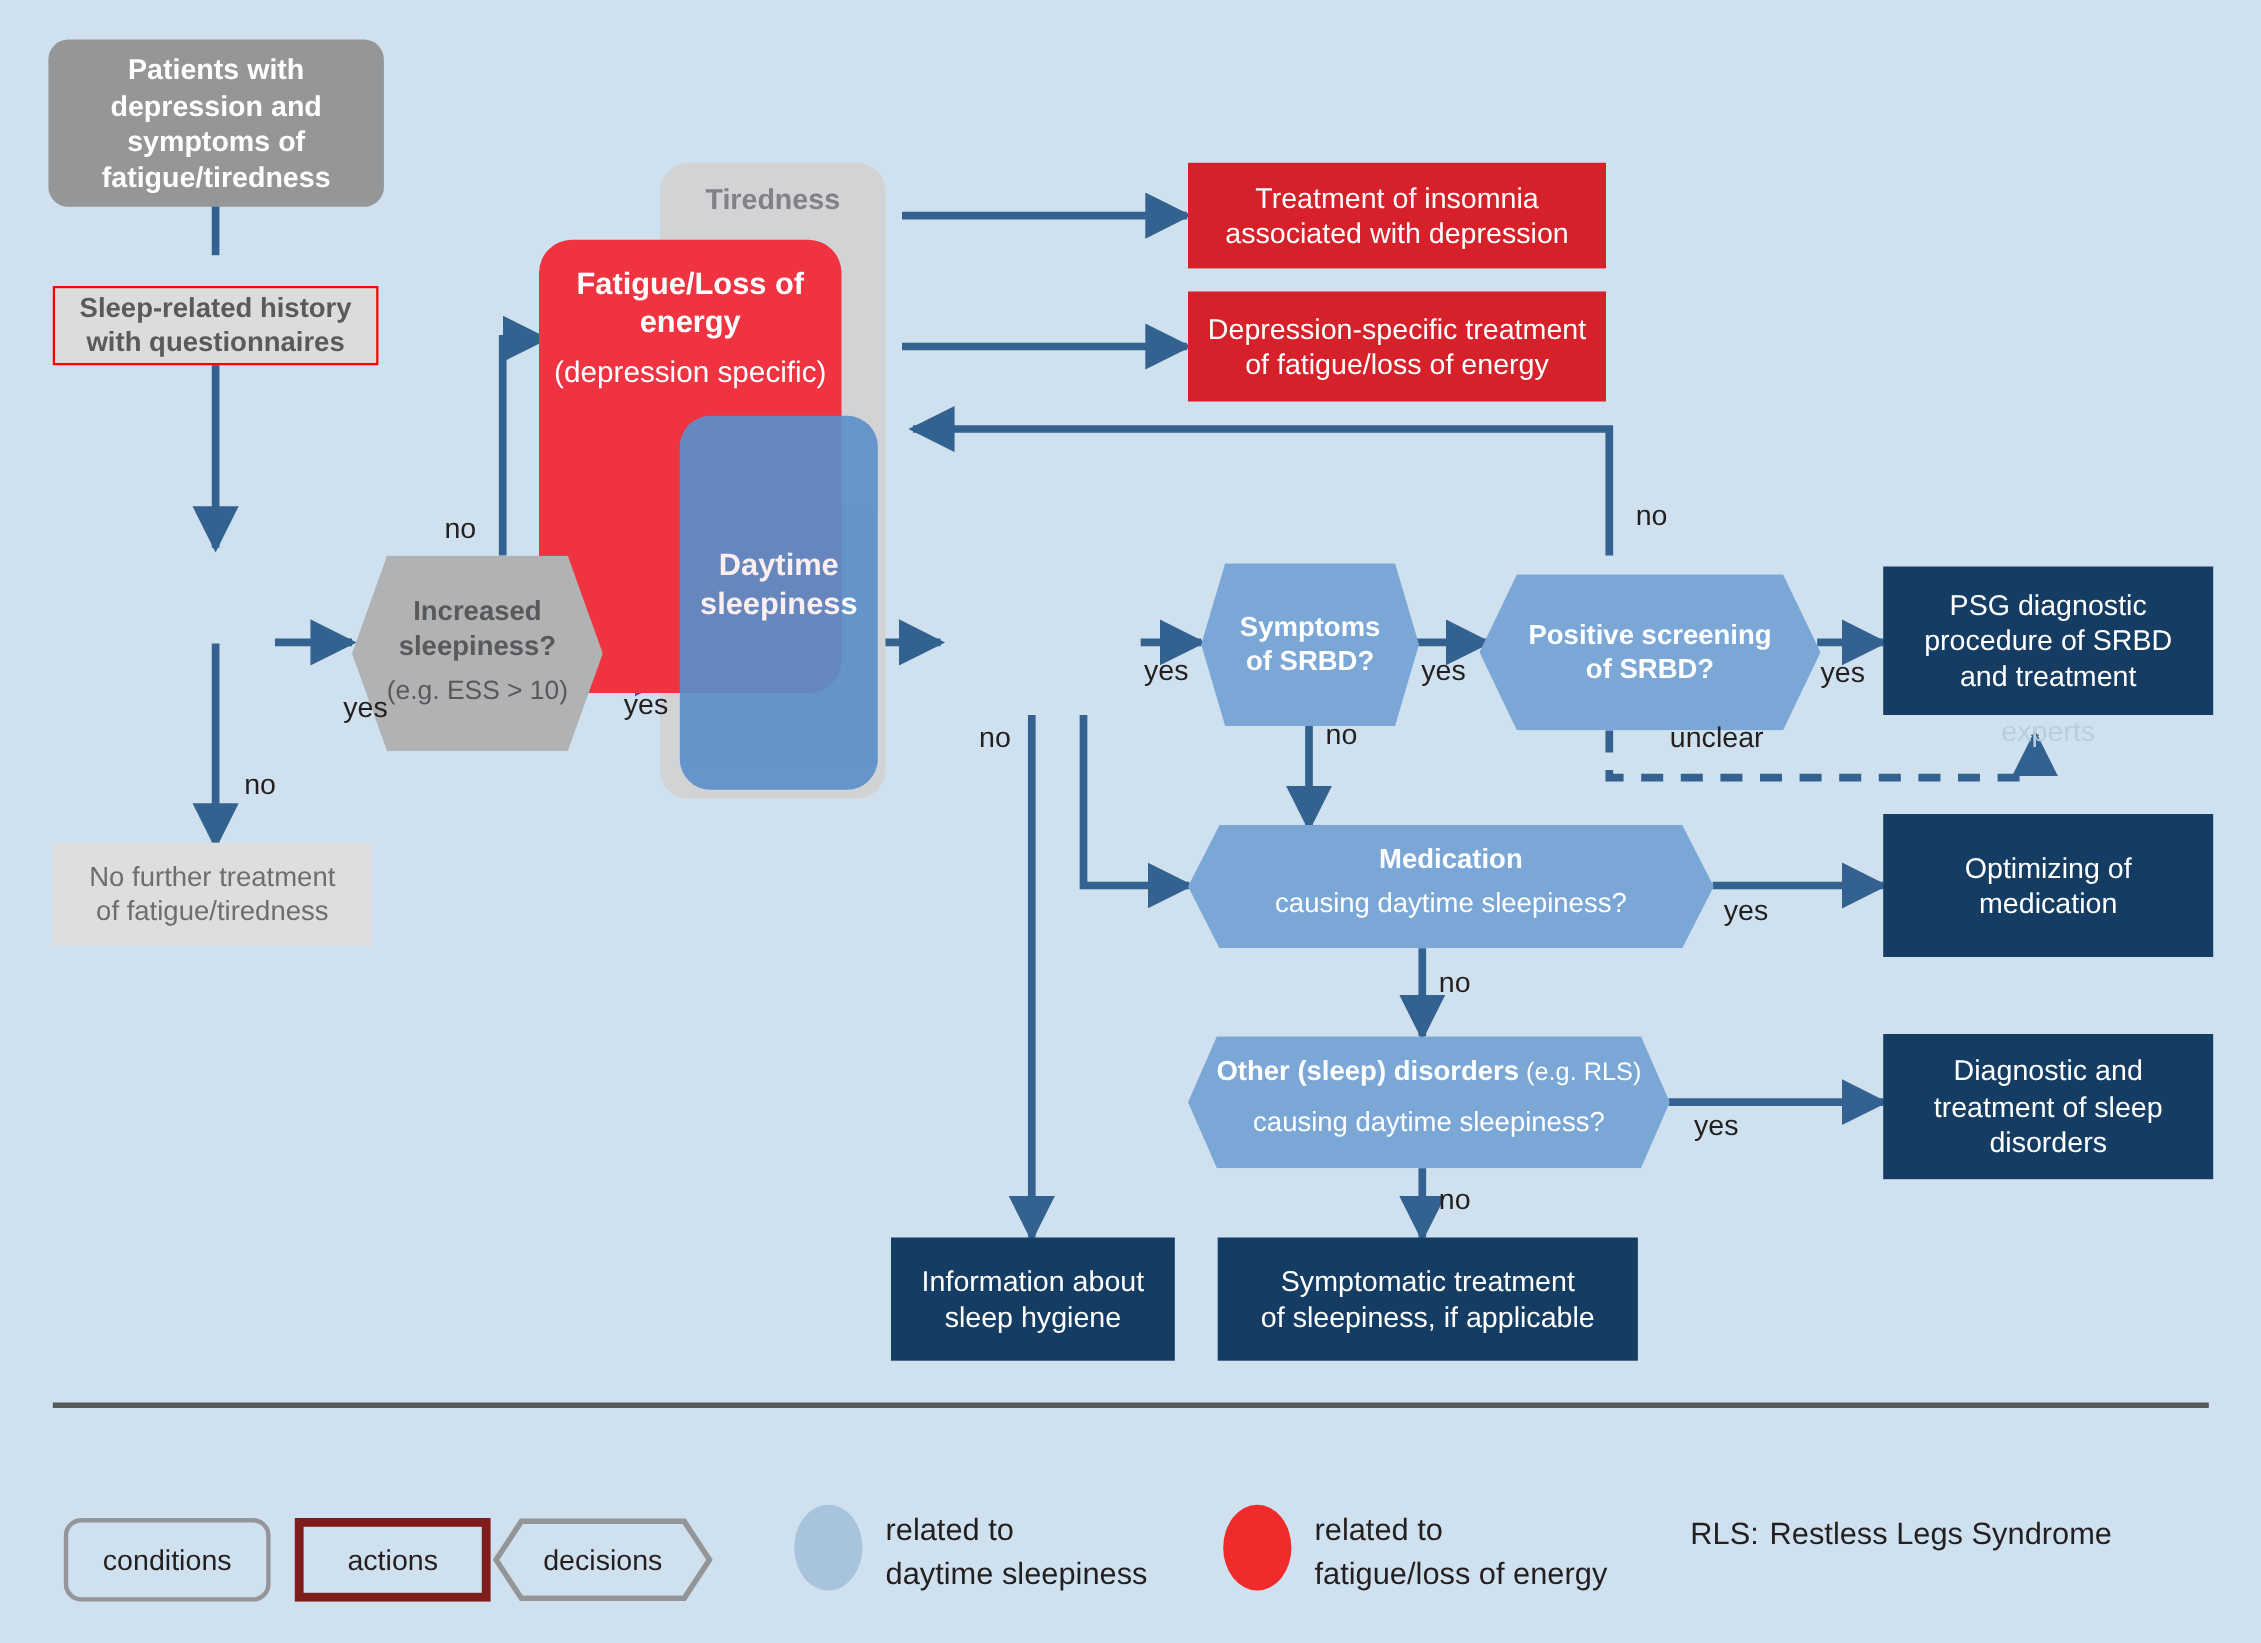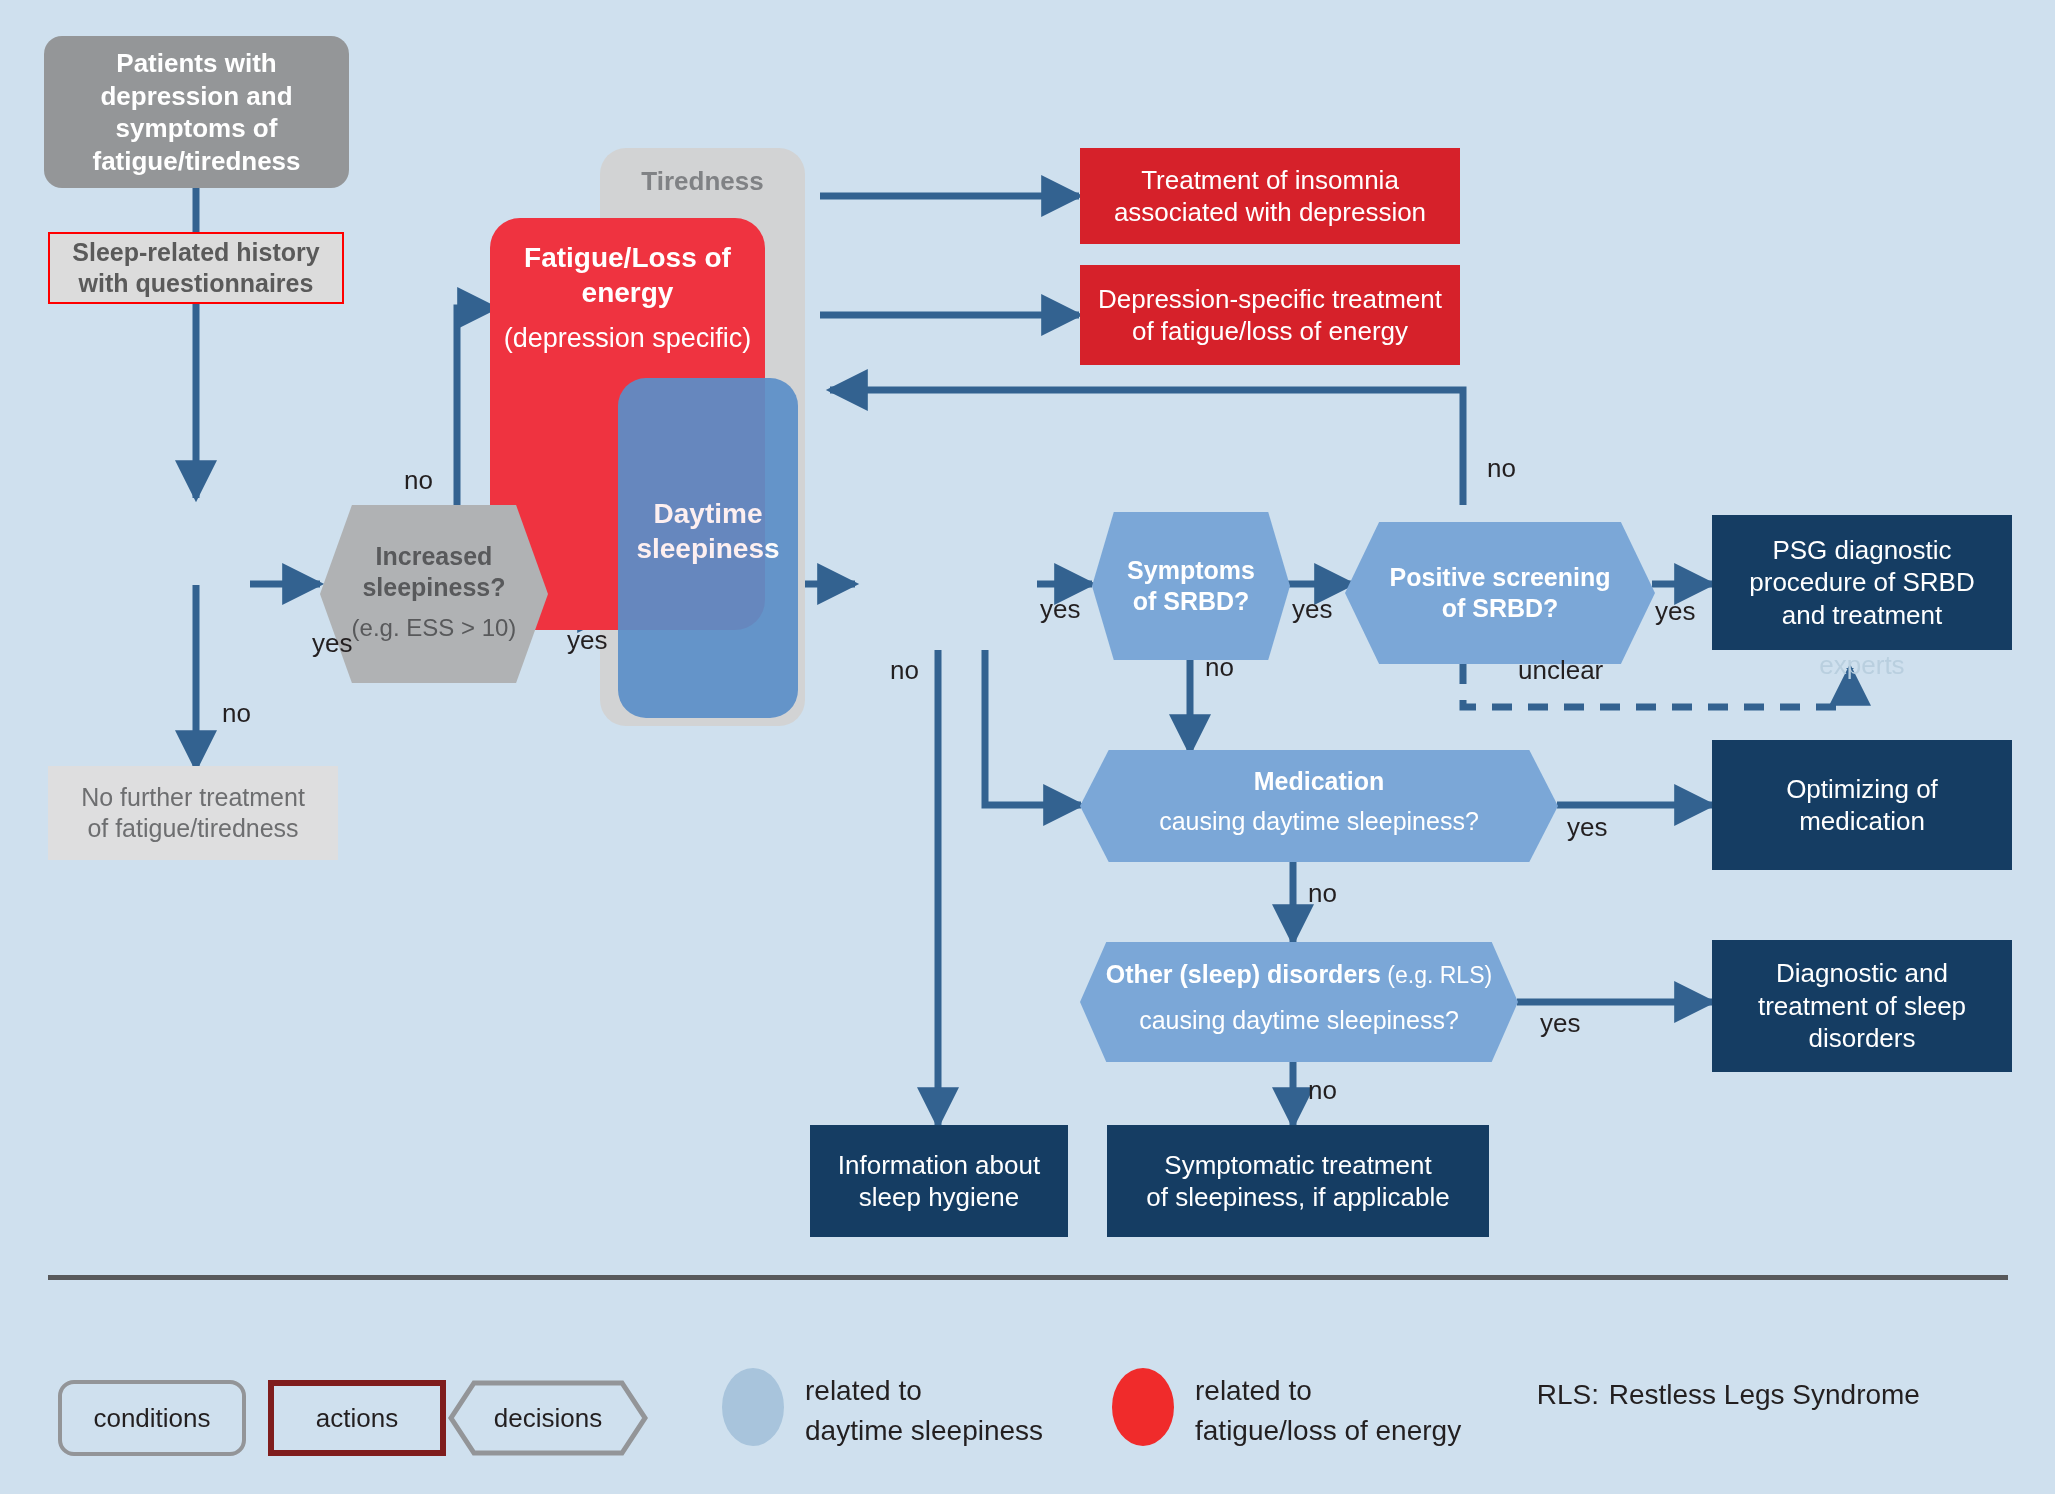--- a/index.html
+++ b/index.html
@@ -19,21 +19,21 @@
     text-align:center;line-height:1.25;
   }
 
   
   .cond-gray{
     background:#949698;color:#ffffff;border-radius:18px;
     font-weight:bold;font-size:26px;
   }
   .action-lightgray{
     background:#dcdcdc;color:#5a5a5a;border:2px solid #ff0000;
-    font-weight:bold;font-size:25px;
+    font-weight:bold;font-size:25px;margin-top:28px;
   }
   .action-plain-gray{
     background:#dededf;color:#6d6e70;font-size:25px;font-weight:normal;
   }
   .hex-gray{
     background:#b0b2b4;color:#58595b;font-weight:bold;font-size:25px;
     clip-path:polygon(14% 0%, 86% 0%, 100% 50%, 86% 100%, 14% 100%, 0% 50%);
   }
   .hex-blue{
     background:#7ba7d7;color:#ffffff;font-weight:bold;font-size:25px;
@@ -69,21 +69,21 @@
     color:#231f20;font-size:26px;white-space:nowrap;
   }
 
   
   .legend-rule{background:#58595b;}
   .legend-cond{
     border:4px solid #939598;border-radius:16px;background:transparent;
     color:#231f20;font-size:26px;
   }
   .legend-action{
-    border:6px solid #7f1d1d;background:transparent;
+    border:8px solid #7f1d1d;background:transparent;
     color:#231f20;font-size:26px;
   }
   .legend-dec-wrap{position:absolute;}
   .dot-blue{background:#a8c4dc;border-radius:50%;}
   .dot-red{background:#f02b2b;border-radius:50%;}
   .legend-text{color:#231f20;font-size:28px;line-height:1.35;}
   .abbrev{color:#231f20;font-size:28px;line-height:1.42;white-space:pre;}
 
   svg.edges{position:absolute;left:0;top:0;width:2055px;height:1494px;pointer-events:none;}
 </style>

